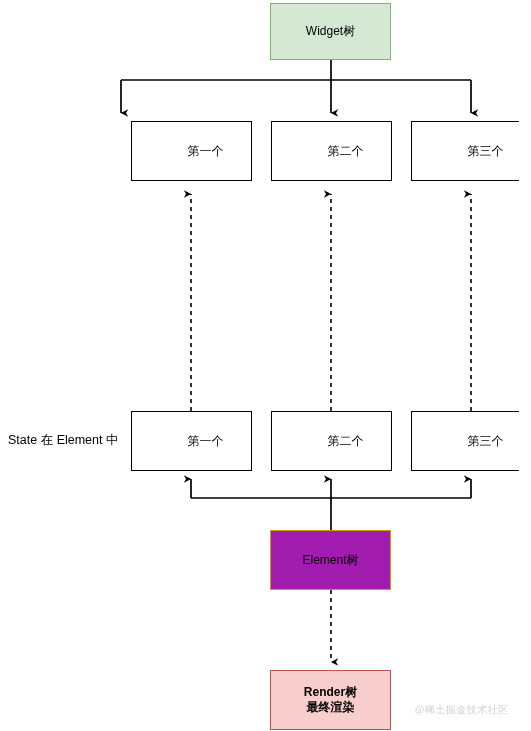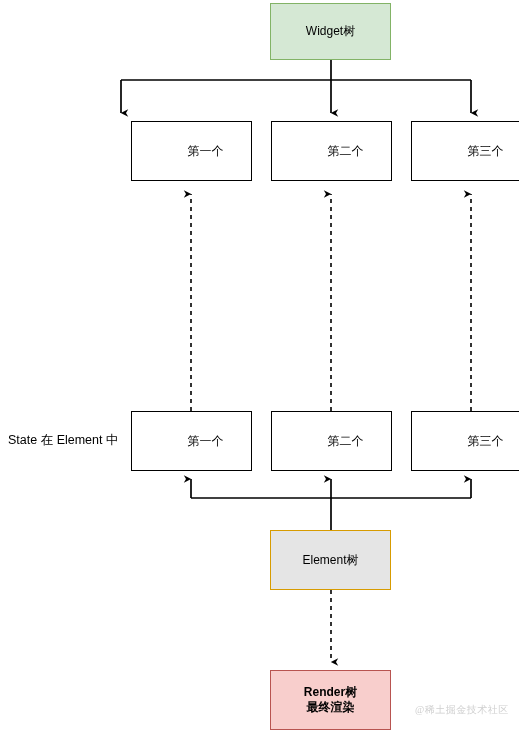--- a/index.html
+++ b/index.html
@@ -30,21 +30,21 @@
   .node-plain {
     background: #ffffff;
     border: 1.6px solid #000000;
     padding-left: 28px;
   }
   .node-widget {
     background: #d5e8d4;
     border: 1.4px solid #82b366;
   }
   .node-element {
-    background: #e5e5e5;
+    background: #a21caf;
     border: 1.4px solid #d79b00;
   }
   .node-render {
     background: #f8cecc;
     border: 1.4px solid #b85450;
     font-weight: bold;
   }
   .free-label {
     position: absolute;
     font-size: 12.5px;

